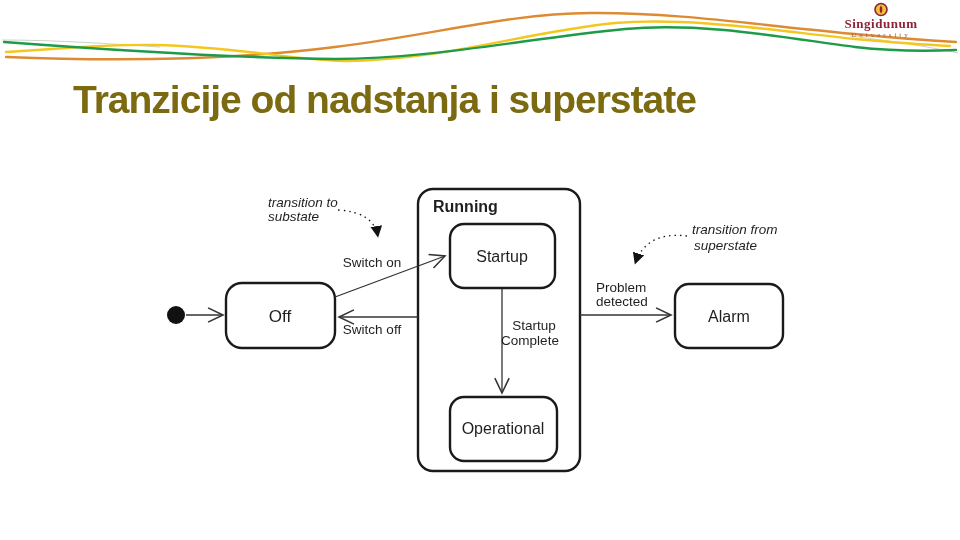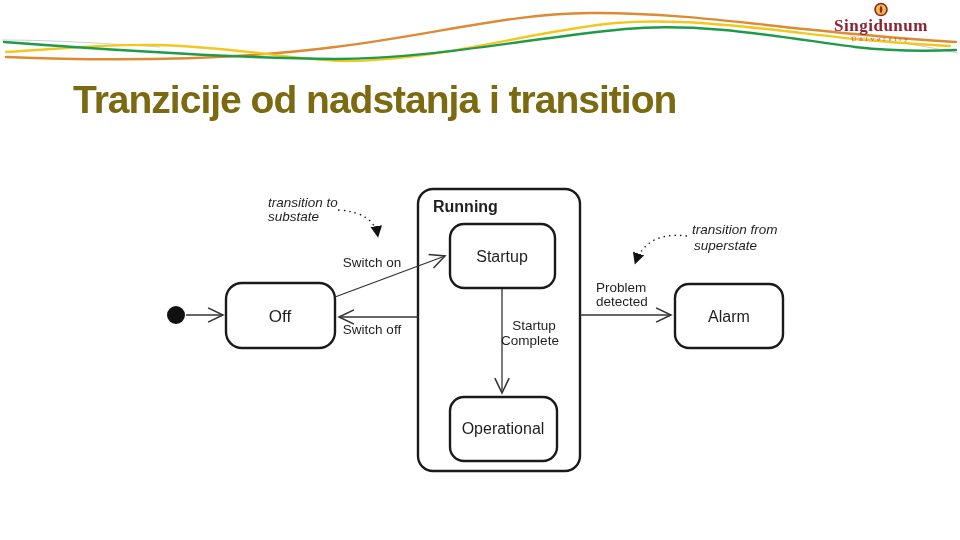--- a/index.html
+++ b/index.html
@@ -7,21 +7,21 @@
     width:960px;height:540px;position:relative;overflow:hidden;
     background:#ffffff;font-family:"Liberation Sans",sans-serif;
   }
   .waves{position:absolute;top:0;left:0;}
   .logo{
     position:absolute;top:2px;right:24px;width:110px;text-align:center;
     color:#8e2134;line-height:1;
   }
   .logo .emblem{display:block;margin:0 auto 0 auto;}
   .logo .name{
-    font-family:"Liberation Serif",serif;font-size:17px;font-weight:bold;
+    font-family:"Liberation Serif",serif;font-size:13px;font-weight:bold;
     letter-spacing:0.5px;color:#8e2134;
   }
   .logo .sub{
     font-family:"Liberation Serif",serif;font-size:7px;letter-spacing:3px;
     color:#a65a35;margin-top:2px;text-align:center;
   }
   .title{
     position:absolute;left:73px;top:78px;margin:0;
     font-family:"Liberation Sans",sans-serif;font-weight:bold;
     font-size:39px;letter-spacing:-1px;color:#7c6a11;white-space:nowrap;
@@ -52,21 +52,21 @@
 
 <div class="logo">
   <svg class="emblem" width="16" height="15" viewBox="0 0 16 15">
     <circle cx="8" cy="7.5" r="6" fill="#f0bf3a" stroke="#8e2134" stroke-width="1.6"></circle>
     <path d="M8 3.5 C9.8 5.5 9.8 9.5 8 11.5 C6.2 9.5 6.2 5.5 8 3.5 Z" fill="#8e2134"></path>
   </svg>
   <div class="name">Singidunum</div>
   <div class="sub">University</div>
 </div>
 
-<h1 class="title">Tranzicije od nadstanja i transition</h1>
+<h1 class="title">Tranzicije od nadstanja i superstate</h1>
 
 <svg class="diagram" width="960" height="540" viewBox="0 0 960 540">
   <defs>
     <marker id="arrO" markerWidth="15" markerHeight="14" refX="12.5" refY="6" orient="auto">
       <path d="M1,0.5 L12.5,6 L1,11.5" fill="none" stroke="#333" stroke-width="1.2"></path>
     </marker>
     <marker id="arrF" markerWidth="11" markerHeight="10" refX="8.5" refY="4.5" orient="auto">
       <path d="M0,0 L9,4.5 L0,9 Z" fill="#111"></path>
     </marker>
   </defs>

